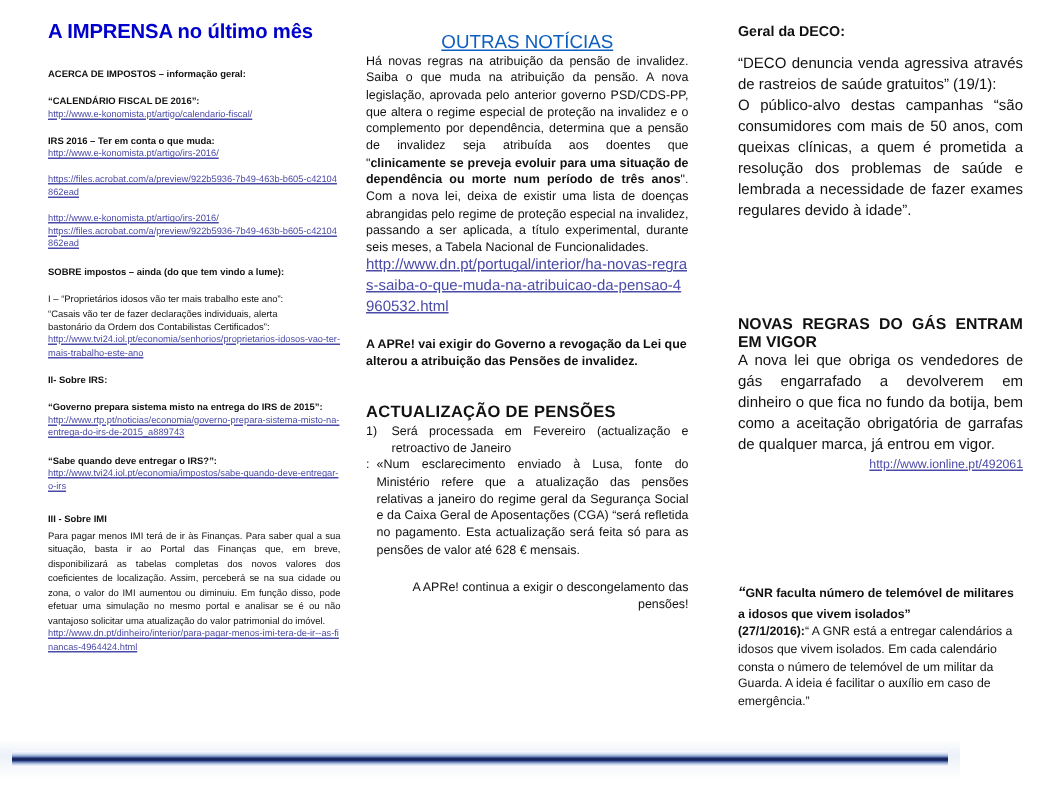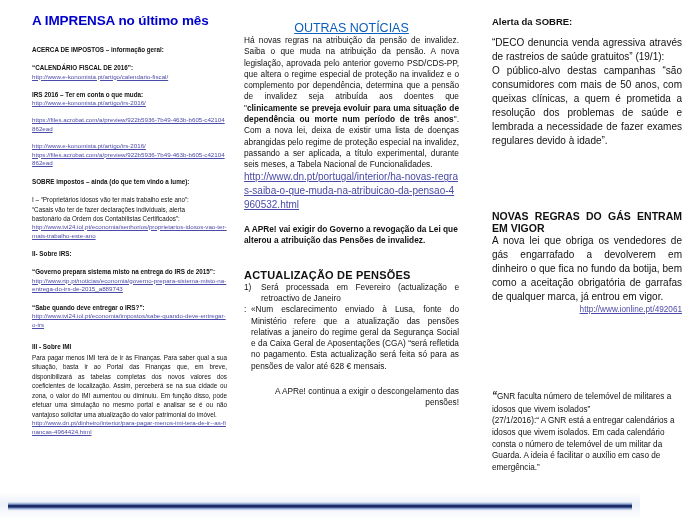--- a/index.html
+++ b/index.html
@@ -171,21 +171,21 @@
     display: block;
     word-break: break-all;
     text-align: right;
   }
   .right-quote {
     font-size: 8.2px;
     line-height: 1.42;
     margin: 0;
     color: #111;
   }
-  .right-quote b { font-weight: normal; }
+  .right-quote b { font-weight: bold; }
   .quote-mark {
     font-size: 10px;
     font-weight: bold;
     font-style: italic;
   }
 
   
   .bottom-bar {
     position: absolute;
     left: 8px;
@@ -272,21 +272,21 @@
     <div class="ol-row2">
       <span class="ol-dash">:</span>
       <span class="ol-txt2">«Num esclarecimento enviado à Lusa, fonte do Ministério refere que a atualização das pensões relativas a janeiro do regime geral da Segurança Social e da Caixa Geral de Aposentações (CGA) “será refletida no pagamento. Esta actualização será feita só para as pensões de valor até 628 € mensais.</span>
     </div>
 
     <div class="mid-center-bold">A APRe! continua a exigir o descongelamento das pensões!</div>
   </div>
 
   <div class="col col-right">
 
-    <div class="right-title">Alerta da SOBRE:</div>
+    <div class="right-title">Geral da DECO:</div>
     <div class="right-body" style="white-space:pre-line">“DECO denuncia venda agressiva através de rastreios de saúde gratuitos” (19/1):
 O público-alvo destas campanhas “são consumidores com mais de 50 anos, com queixas clínicas, a quem é prometida a resolução dos problemas de saúde e lembrada a necessidade de fazer exames regulares devido à idade”.</div>
 
     <div class="right-title" style="margin-top:62px; font-size:10.5px; text-align:justify">NOVAS REGRAS DO GÁS ENTRAM EM VIGOR</div>
     <div class="right-body right-body-tight">A nova lei que obriga os vendedores de gás engarrafado a devolverem em dinheiro o que fica no fundo da botija, bem como a aceitação obrigatória de garrafas de qualquer marca, já entrou em vigor.</div>
     <a class="right-lnk" href="#">http://www.ionline.pt/492061</a>
 
     <div style="margin-top:74px">
       <p class="right-quote"><span class="quote-mark">“</span><b>GNR faculta número de telemóvel de militares a idosos que vivem isolados”</b><br><b>(27/1/2016):</b><span>“ A GNR está a entregar calendários a idosos que</span><span> vivem isolados. Em cada calendário consta o número de telemóvel de um militar da Guarda. A ideia é facilitar o auxílio em caso de emergência.”</span></p>
     </div>

